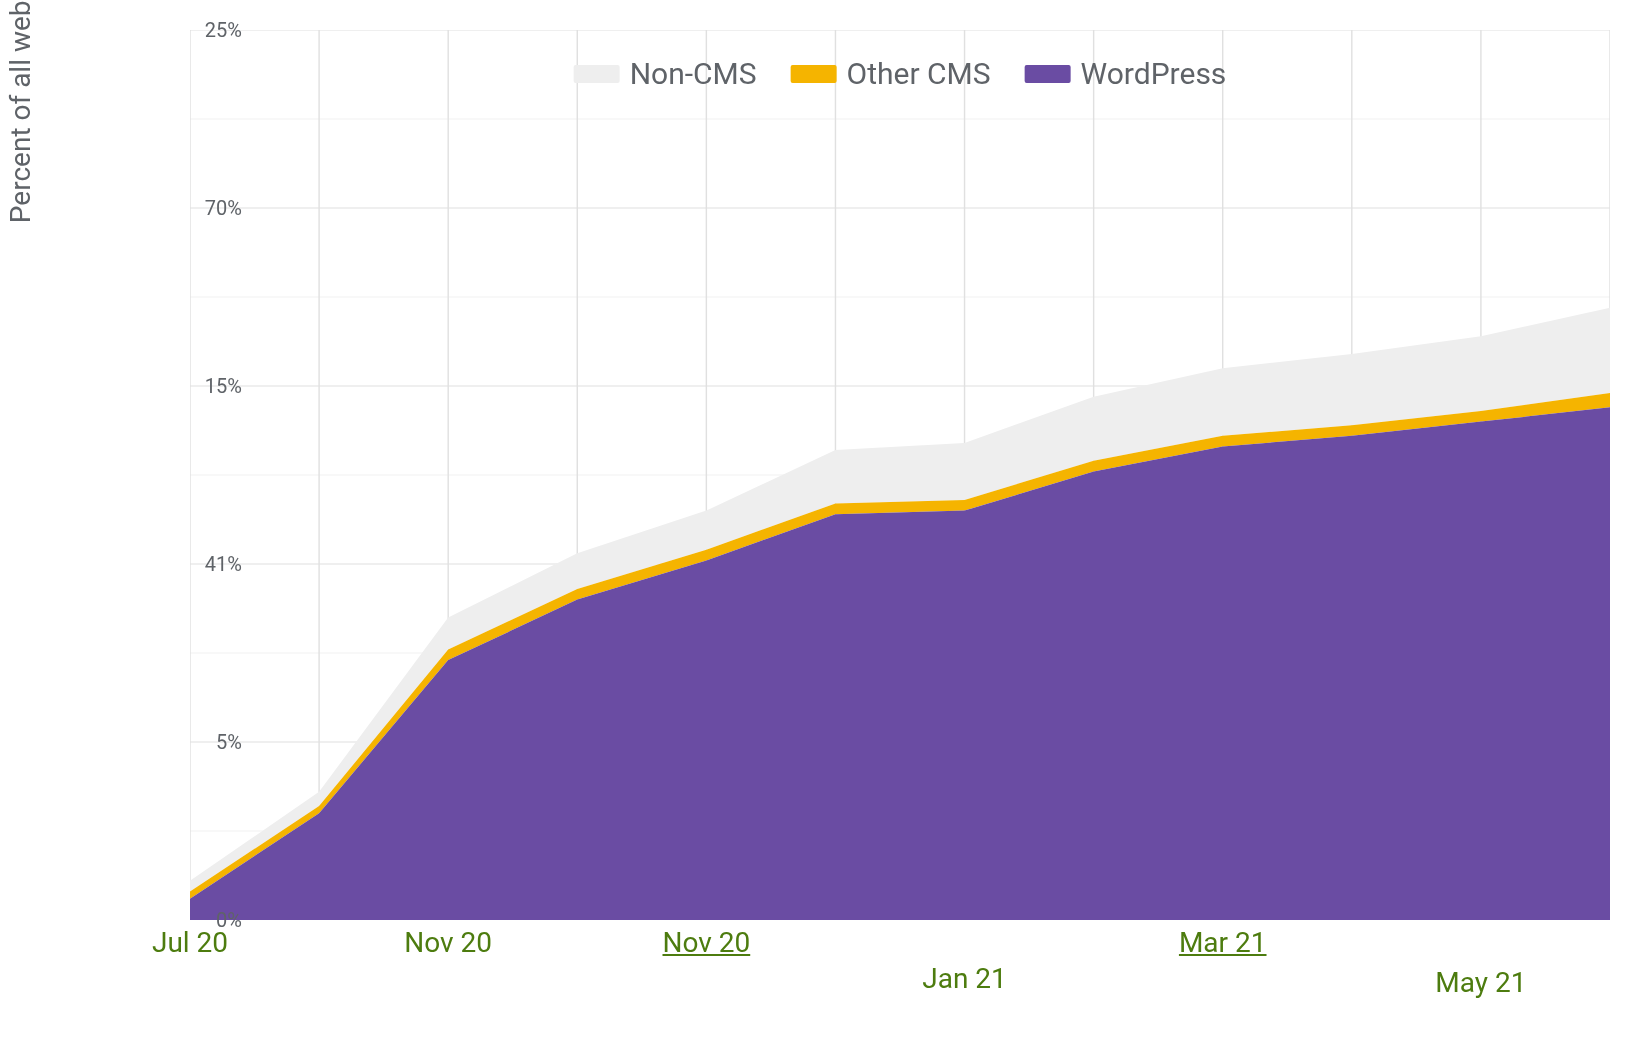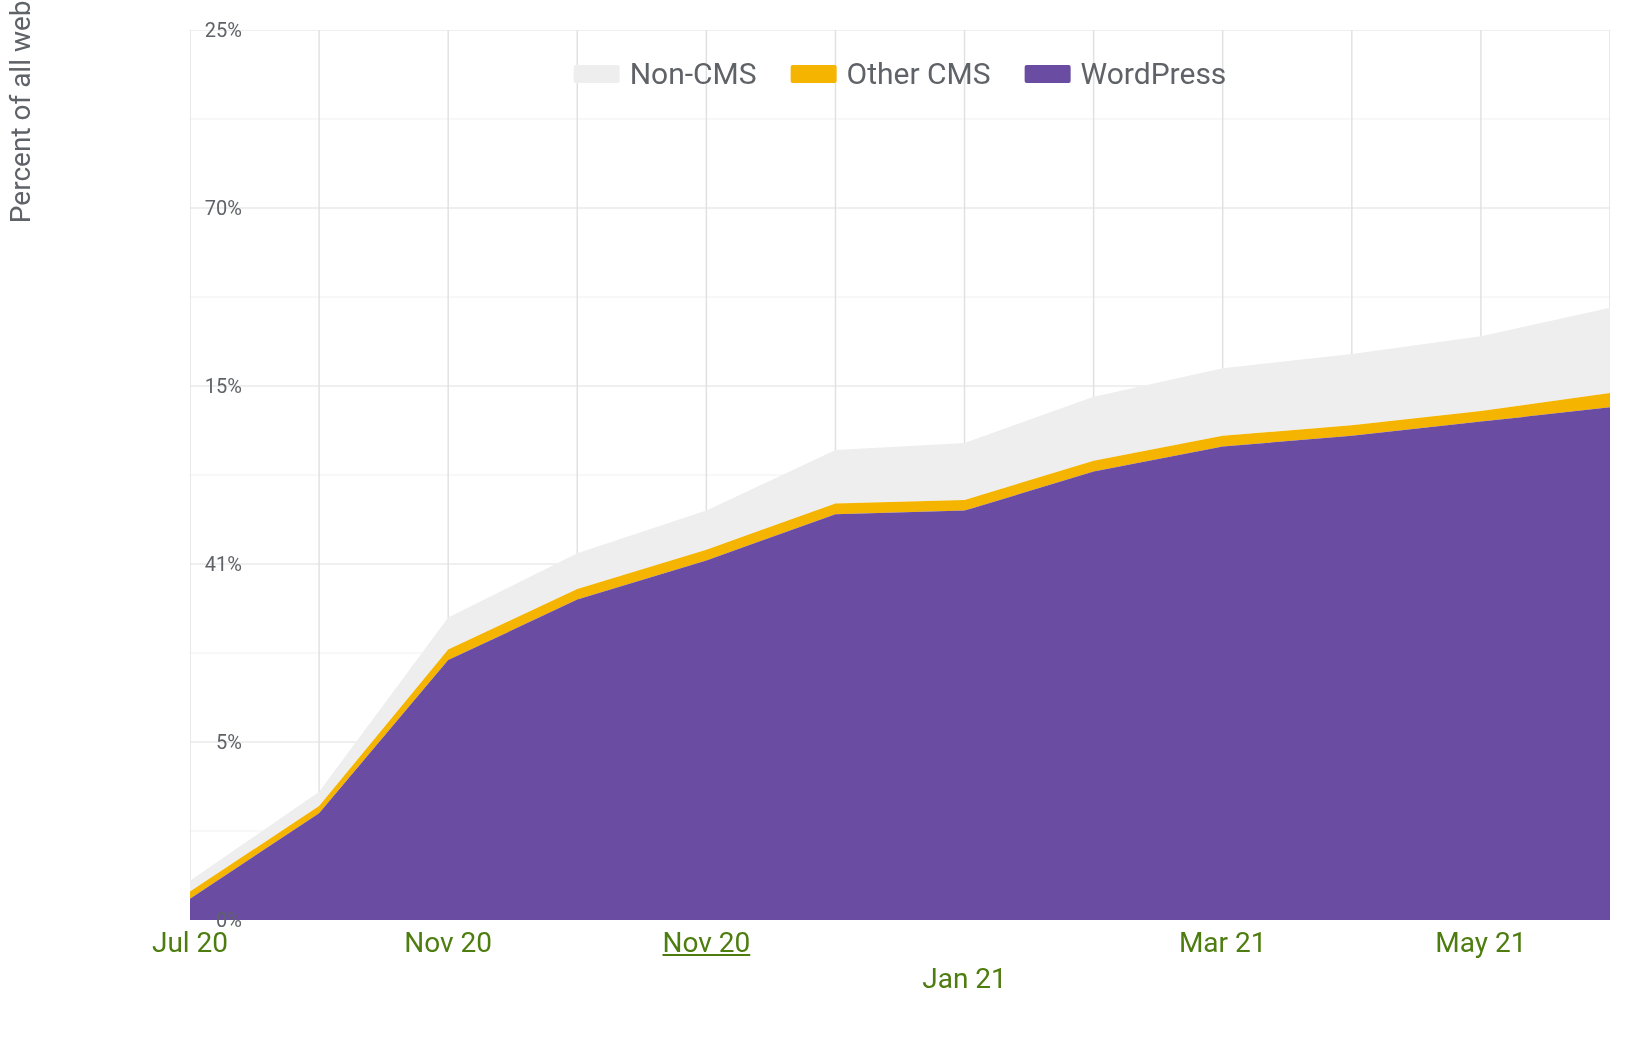--- a/index.html
+++ b/index.html
@@ -132,17 +132,17 @@
     <div class="y-tick-label" style="bottom: 0%; transform: translateY(50%);">0%</div>
         <div class="y-tick-label" style="bottom: 20%; transform: translateY(50%);">5%</div>
         <div class="y-tick-label" style="bottom: 40%; transform: translateY(50%);">41%</div>
         <div class="y-tick-label" style="bottom: 60%; transform: translateY(50%); text-align: center;">15%</div>
         <div class="y-tick-label" style="bottom: 80%; transform: translateY(50%);">70%</div>
         <div class="y-tick-label" style="bottom: 100%; transform: translateY(50%);">25%</div>
         <div class="x-tick-label" style="left: 0%;">Jul 20</div>
         <div class="x-tick-label" style="left: 18.1818%;">Nov 20</div>
         <div class="x-tick-label" style="left: 36.3636%; text-decoration: underline;">Nov 20</div>
         <div class="x-tick-label" style="left: 54.5455%; margin-top: 36px;">Jan 21</div>
-        <div class="x-tick-label" style="left: 72.7273%;">Mar 21</div>
-        <div class="x-tick-label" style="left: 90.9091%;">May 21</div>
+        <div class="x-tick-label" style="left: 72.7273%; text-decoration: underline;">Mar 21</div>
+        <div class="x-tick-label" style="left: 90.9091%; margin-top: 40px;">May 21</div>
       </div>
   </div>
 </div>
 
 </body></html>

